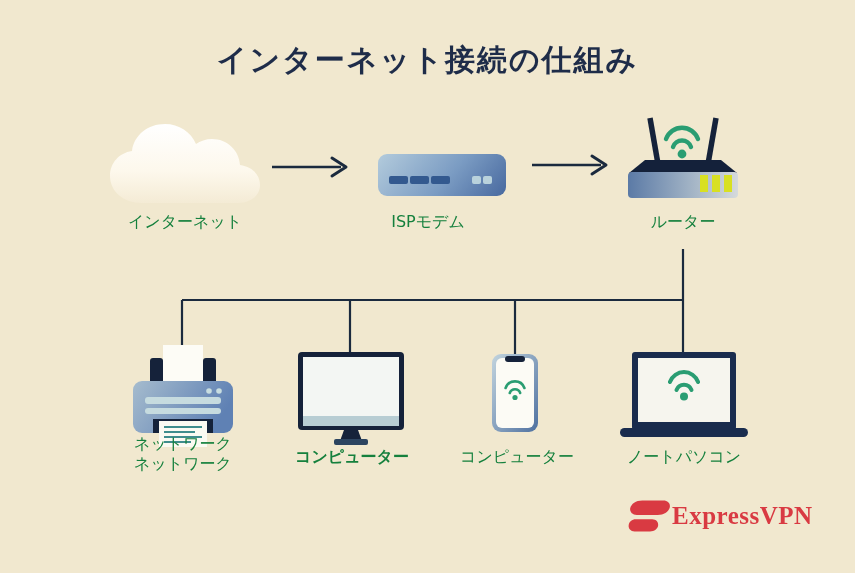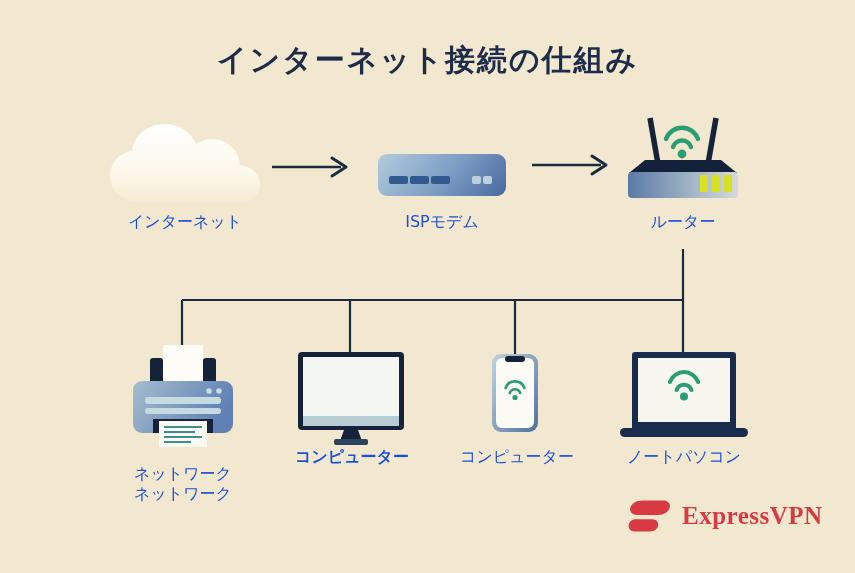--- a/index.html
+++ b/index.html
@@ -12,40 +12,40 @@
   }
   .stage{position:relative;width:855px;height:418px;}
   .title{
     position:absolute;left:0;right:0;top:40px;
     text-align:center;font-size:30px;font-weight:600;
     letter-spacing:2px;color:#1e2c49;
   }
   .node-label{
     position:absolute;transform:translateX(-50%);
     font-size:16px;line-height:20px;text-align:center;
-    color:#1d4ed8;white-space:nowrap;
+    color:#15803d;white-space:nowrap;
   }
   .abs{position:absolute;}
   .overlay{position:absolute;left:0;top:0;pointer-events:none;}
   .modem{
     position:absolute;left:378px;top:154px;width:128px;height:42px;
     border-radius:9px;
     background:linear-gradient(130deg,#b3cbdc 0%,#7b9cc3 55%,#48699f 100%);
   }
   .modem .dash{
     position:absolute;top:22px;width:19px;height:8px;border-radius:2px;
     background:#33598f;
   }
   .modem .sq{
     position:absolute;top:22px;width:9px;height:8px;border-radius:2px;
     background:#b9d2dc;
   }
   .logo{
     position:absolute;left:628px;top:497px;
-    display:flex;align-items:center;gap:10px;
+    display:flex;align-items:center;
   }
   .logo-text{
     font-family:"Liberation Serif","DejaVu Serif",serif;
     font-weight:700;font-size:25px;color:#d93a42;letter-spacing:0.5px;
   }
 </style>
 </head>
 <body>
 
 <div class="stage">
@@ -87,21 +87,21 @@
   </svg>
   <div class="node-label" style="left:185px;top:212px;">インターネット</div>
 
   <div class="modem">
     <span class="dash" style="left:11px;"></span>
     <span class="dash" style="left:32px;"></span>
     <span class="dash" style="left:53px;"></span>
     <span class="sq" style="left:94px;"></span>
     <span class="sq" style="left:105px;"></span>
   </div>
-  <div class="node-label" style="left:442px;top:212px;">ISPモデム</div>
+  <div class="node-label" style="left:428px;top:212px;">ISPモデム</div>
 
   <svg class="abs" style="left:625px;top:106px;" width="116" height="95" viewBox="0 0 116 95">
     <defs>
       <linearGradient id="routerGrad" x1="0" y1="0" x2="1" y2="0">
         <stop offset="0" stop-color="#5b7aa6"></stop>
         <stop offset="0.55" stop-color="#9fb1c4"></stop>
         <stop offset="1" stop-color="#d6dadb"></stop>
       </linearGradient>
     </defs>
     <g>
@@ -140,21 +140,21 @@
     <rect x="12" y="63" width="76" height="6" rx="3" fill="#c6dbdf"></rect>
     <rect x="20" y="74" width="60" height="14" fill="#15223a"></rect>
     <rect x="26" y="76" width="48" height="26" fill="#fbfaf2"></rect>
     <g stroke="#3f8d8d" stroke-width="2">
       <path d="M31 82 H69"></path>
       <path d="M31 87 H62"></path>
       <path d="M31 92 H69"></path>
       <path d="M31 97 H58"></path>
     </g>
   </svg>
-  <div class="node-label" style="left:183px;top:464px;">
+  <div class="node-label" style="left:183px;top:434px;">
     <div>ネットワーク</div>
     <div>ネットワーク</div>
   </div>
 
   <svg class="abs" style="left:298px;top:352px;" width="108" height="93" viewBox="0 0 108 93">
     <rect x="0" y="0" width="106" height="78" rx="4" fill="#15223a"></rect>
     <rect x="5" y="5" width="96" height="59" fill="#f3f6f3"></rect>
     <rect x="5" y="64" width="96" height="10" fill="#b7cdd3"></rect>
     <polygon points="46,78 60,78 64,89 42,89" fill="#15223a"></polygon>
     <rect x="36" y="87" width="34" height="6" rx="2" fill="#2c4460"></rect>

